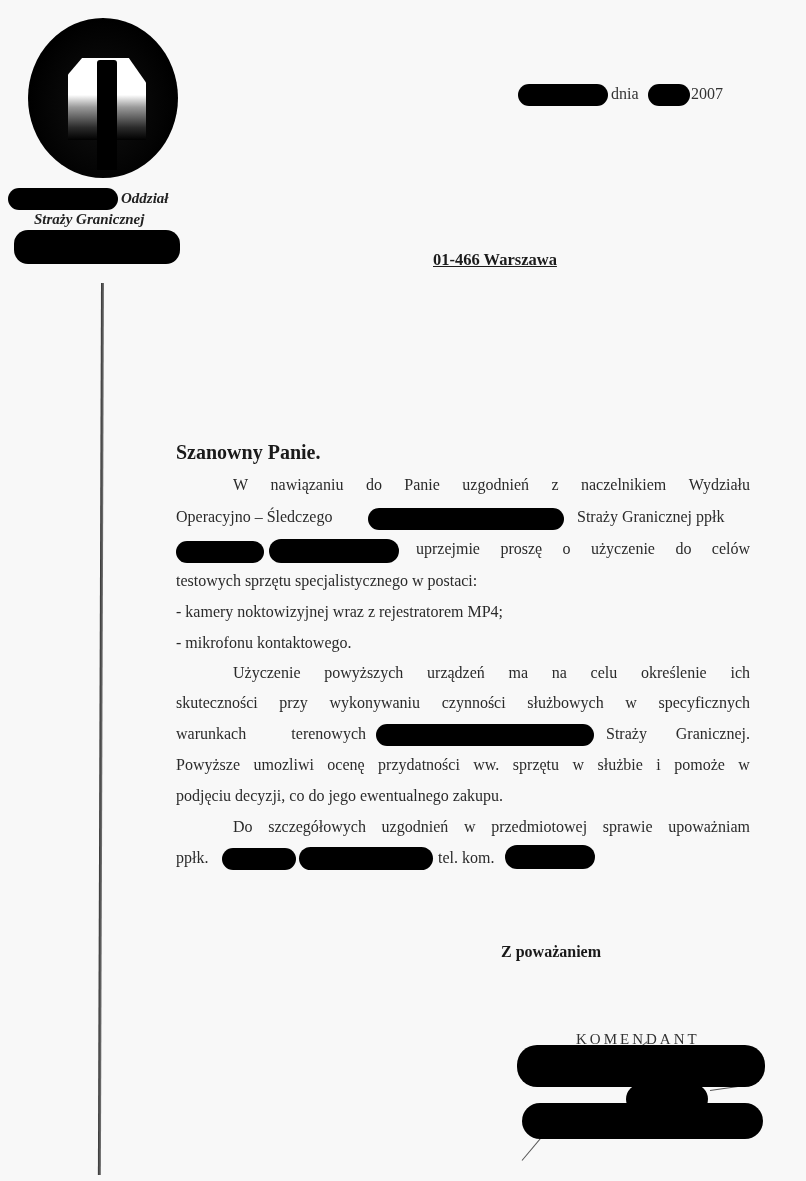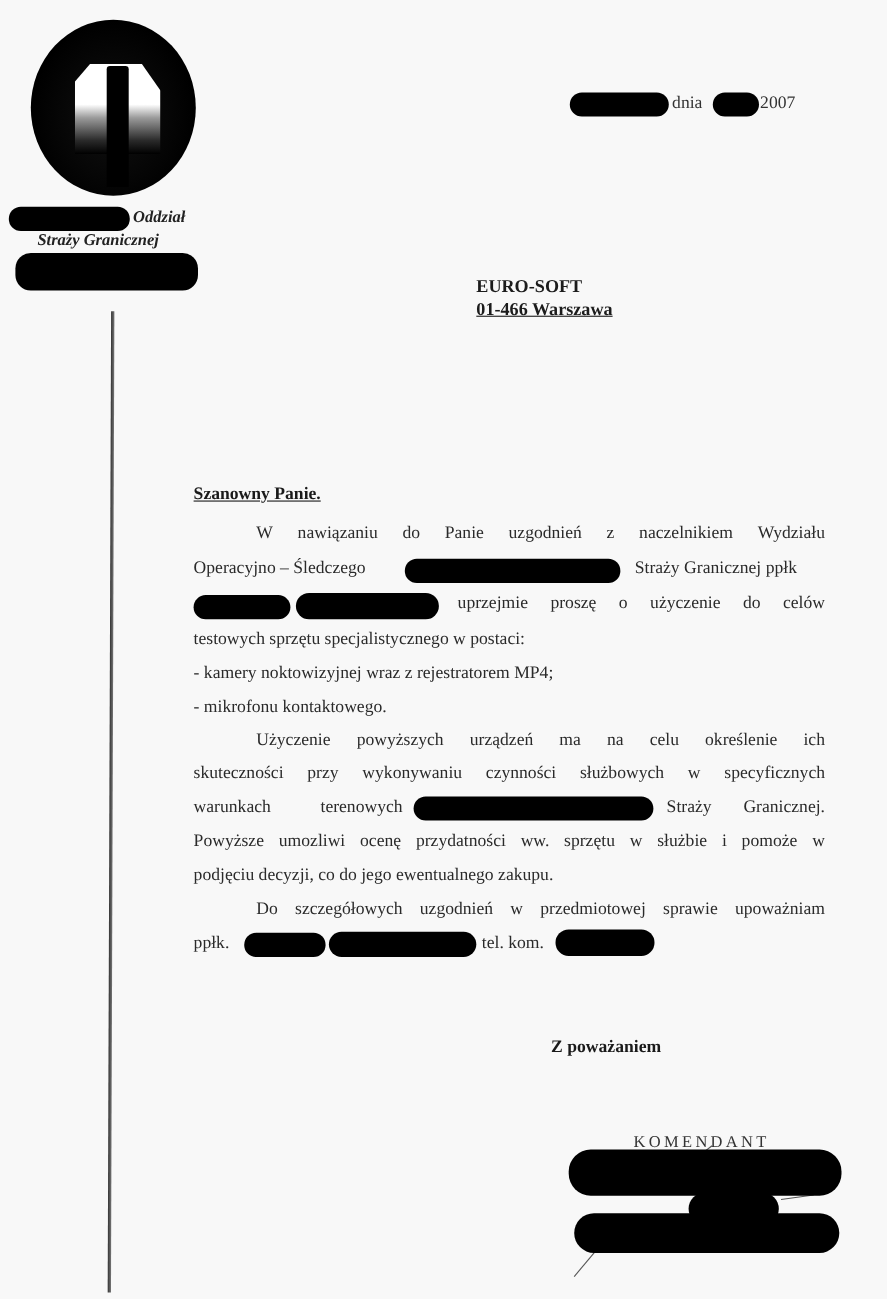--- a/index.html
+++ b/index.html
@@ -42,21 +42,21 @@
       background: linear-gradient(90deg, #333, #777);
       transform: rotate(0.2deg);
       transform-origin: top left;
     }
     .date-line { font-size: 16px; color: #333; }
     .addr { font-weight: bold; font-size: 16.5px; line-height: 21px; color: #1c1c1c; }
     .addr .u { text-decoration: underline; }
     .body-text { font-size: 16px; color: #2a2a2a; }
     .line { position: absolute; left: 176px; width: 574px; height: 22px; white-space: nowrap; }
     .justify { display: flex; justify-content: space-between; }
-    .greet { font-weight: bold; font-size: 16px; color: #1a1a1a; text-decoration: underline; }
+    .greet { font-weight: bold; font-size: 20px; color: #1a1a1a; }
     .closing { font-weight: bold; font-size: 16px; color: #1a1a1a; }
     .komendant { font-size: 15px; letter-spacing: 3px; color: #333; }
     .sigline { position: absolute; height: 1px; background: #555; transform-origin: left center; }
   </style>
 </head>
 <body>
 
 <div class="abs logo">
   <div class="inner"></div>
   <div class="bar"></div>
@@ -68,21 +68,20 @@
 <div class="redact" style="left:14px; top:230px; width:166px; height:34px; border-radius:14px;"></div>
 
 <div class="abs vline"></div>
 
 <div class="redact" style="left:518px; top:84px; width:90px; height:22px;"></div>
 <div class="abs date-line" style="left:611px; top:85px;">dnia</div>
 <div class="redact" style="left:648px; top:84px; width:42px; height:22px;"></div>
 <div class="abs date-line" style="left:691px; top:85px;">2007</div>
 
 <div class="abs addr" style="left:433px; top:249px;">
-  <div>EURO-SOFT</div>
   <div class="u">01-466 Warszawa</div>
 </div>
 
 <div class="abs greet" style="left:176px; top:441px;">Szanowny Panie.</div>
 
 <div class="line body-text justify" style="top:476px; left:233px; width:517px;">
   <span>W</span>
   <span>nawiązaniu</span>
   <span>do</span>
   <span>Panie</span>

